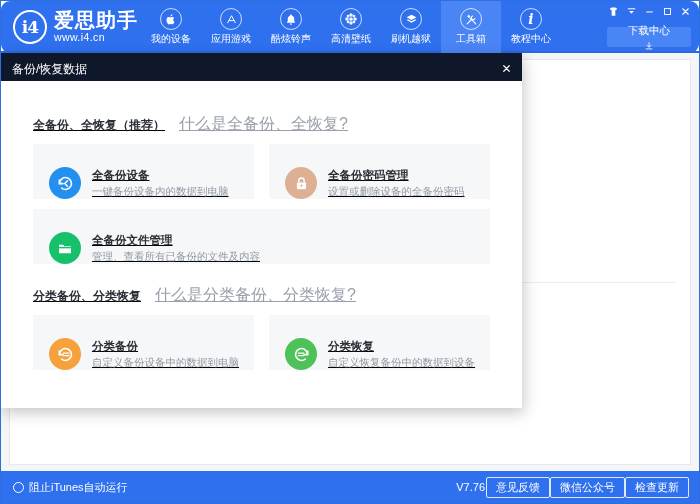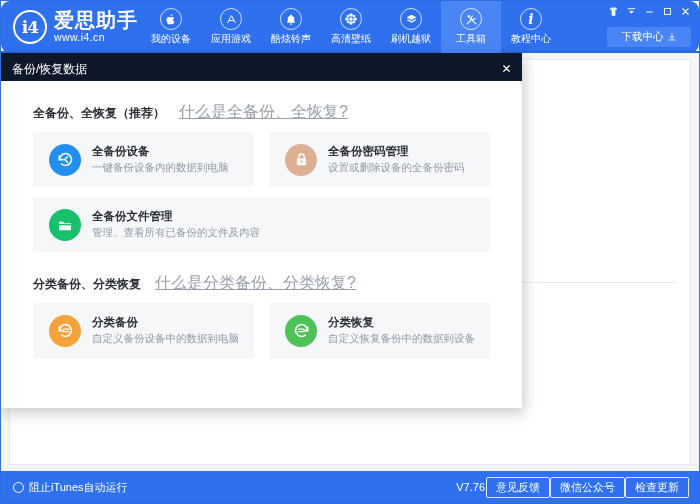--- a/index.html
+++ b/index.html
@@ -139,20 +139,21 @@
     position: absolute;
     right: 8px; top: 26px;
     width: 84px; height: 20px;
     background: #4a85f5;
     border-radius: 2px;
     display: flex;
     align-items: center;
     justify-content: center;
     gap: 3px;
     cursor: pointer;
+    flex-direction: column;
   }
   #download-center-label {
     color: #ffffff;
     font-size: 10.5px;
   }
 
   
   #bg-page {
     position: absolute;
     left: 0; top: 52px;
@@ -300,22 +301,23 @@
     align-items: center;
     justify-content: center;
     color: #ffffff;
     cursor: pointer;
   }
   #dialog-body {
     position: absolute;
     left: 0; top: 28px;
     right: 0; bottom: 0;
     background: #ffffff;
-    padding: 0 32px;
-    box-sizing: border-box;
+    padding: 12px 32px;
+    box-sizing: border-box;
+    text-decoration: underline;
   }
   .section-head {
     display: flex;
     align-items: baseline;
     gap: 14px;
     margin-top: 21px;
     margin-bottom: 9px;
   }
   .section-title {
     font-size: 12px;
@@ -331,21 +333,21 @@
   .card-row {
     display: flex;
     gap: 15px;
     margin-bottom: 10px;
   }
   .card {
     flex: 1;
     height: 55px;
     background: #f6f7f8;
     display: flex;
-    align-items: center;
+    align-items: flex-end;
     gap: 11px;
     padding-left: 16px;
     box-sizing: border-box;
     cursor: pointer;
   }
   .card-icon {
     width: 32px; height: 32px;
     border-radius: 50%;
     display: flex;
     align-items: center;

